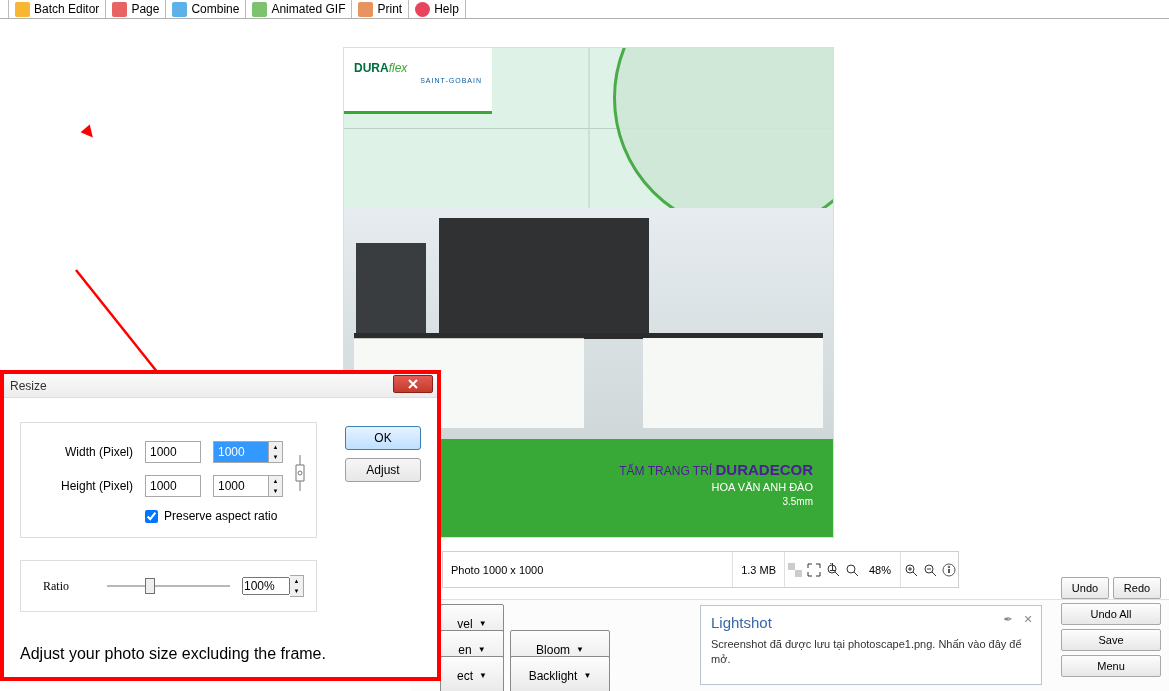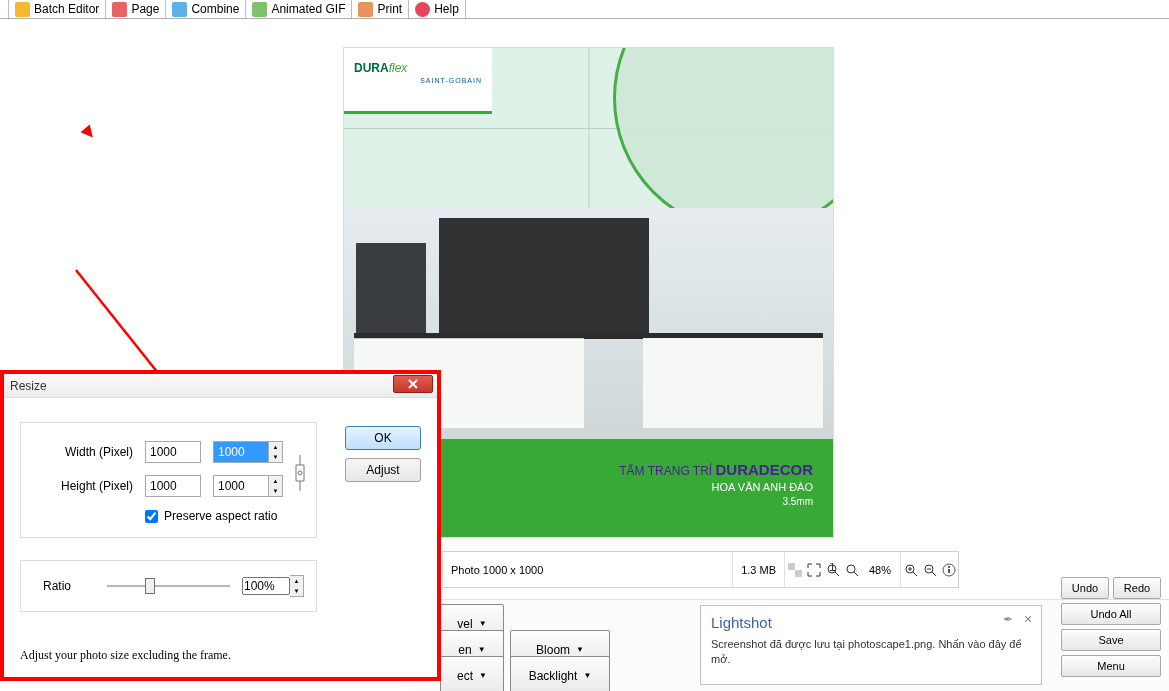--- a/index.html
+++ b/index.html
@@ -56,28 +56,28 @@
 .row label { width:100px; text-align:right; margin-right:12px; font-size:12px;}
 .row input[type=text] { width:56px; height:22px; border:1px solid #a8a8a8; padding:0 4px; font-size:12px; }
 .row input.sel { background:#3399ff; color:#fff; }
 .spin { display:flex; align-items:center; }
 .spin .ud { width:14px; height:22px; display:flex; flex-direction:column; border:1px solid #a8a8a8; border-left:none;}
 .spin .ud div { flex:1; font-size:6px; display:flex; align-items:center; justify-content:center; cursor:pointer; background:#f0f0f0;}
 .chain { position:absolute; right:8px; top:28px; width:16px; height:44px; display:flex; align-items:center; justify-content:center; }
 .pres-row { display:flex; align-items:center; margin-left:112px; }
 .pres-row input { margin-right:6px; }
 .ratio-row { display:flex; align-items:center; }
-.ratio-row label { width:72px; text-align:left; margin-left:10px;}
+.ratio-row label { width:72px; text-align:left; margin-left:10px;font-family:Liberation Serif, serif;}
 .slider { position:relative; width:140px; height:20px; margin-right:12px;}
 .slider-track { position:absolute; left:0; right:0; top:9px; height:2px; background:#b8b8b8;}
 .slider-thumb { position:absolute; left:38px; top:2px; width:10px; height:16px; background:#efefef; border:1px solid #707070;}
 .dlg-btn { position:absolute; right:16px; width:76px; height:24px; border:1px solid #7a9cc6; background: linear-gradient(#eef5fd,#d7e8fa); border-radius:3px; cursor:pointer; font-size:12px; display:flex; align-items:center; justify-content:center;}
 .dlg-btn.ok { top:28px; border:1px solid #3c7fb1; background: linear-gradient(#e7f3ff,#bee0ff);}
 .dlg-btn.cancel { top:60px; background: linear-gradient(#f6f6f6,#e7e7e7); border:1px solid #a0a0a0;}
-.dlg-hint { position:absolute; left:16px; bottom:14px; font-size:12px;font-family:Liberation Serif, serif; }
+.dlg-hint { position:absolute; left:16px; bottom:14px; font-size:16px; }
 
 
 .bottom-edit { position:absolute; left:410px; top:580px; right:0; bottom:0; background:#fcfcfc; border-top:1px solid #e0e0e0; }
 .be-combo { position:absolute; height:39px; border:1px solid #8a8a8a; background: linear-gradient(#fdfdfd,#e8e8e8); display:flex; align-items:center; justify-content:center; font-size:11px; border-radius:2px; cursor:pointer;}
 .be-combo .car { margin-left:6px; font-size:8px; }
 .be-col1 { left:30px; width:64px; }
 .be-col2 { left:100px; width:100px; }
 
 
 .right-btns { position:absolute; right:8px; top:577px; width:100px; }

